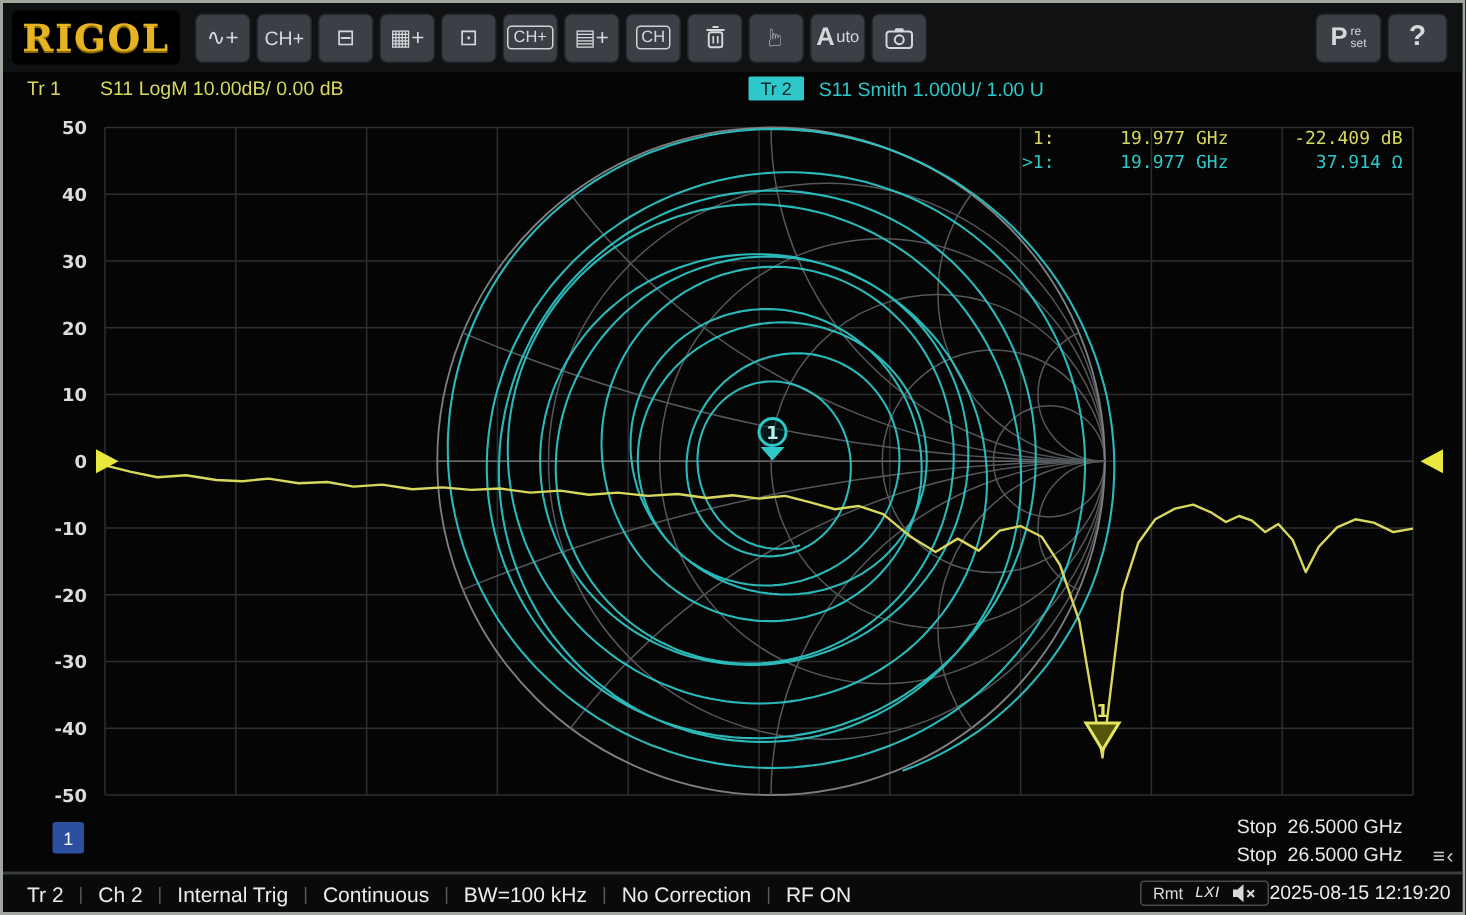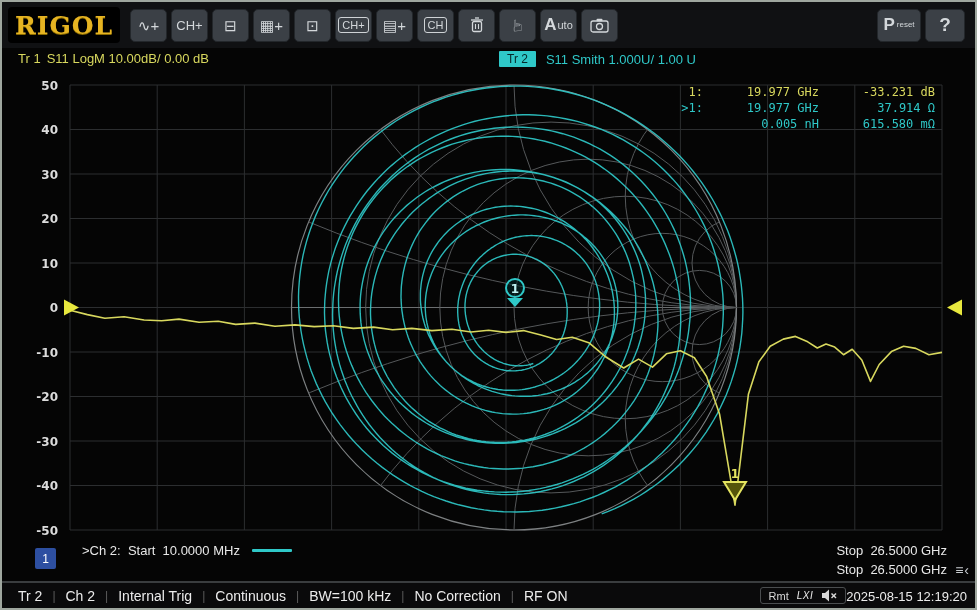--- a/index.html
+++ b/index.html
@@ -26,34 +26,34 @@
     border-radius: 5px; color: #d4d8db; display: flex; align-items: center;
     justify-content: center; margin-right: 4px; font-size: 14px; cursor: default;
     flex: none;
   }
   .tbtn .glyph { font-size: 15px; line-height: 1; }
   .tbtn .glyph.small { font-size: 13px; }
   .tbtn .boxed { border: 1px solid #cfd3d6; border-radius: 3px; padding: 1px 3px; font-size: 11px; }
   .tbtn .touch-glyph { display: inline-block; transform: rotate(-90deg); font-size: 16px; }
   .tbtn .abig, .pbig { font-size: 17px; font-weight: bold; }
   .tbtn .asmall { font-size: 11px; margin-left: 1px; }
-  .pstack { display: flex; font-size: 8px; line-height: 8px; margin-left: 2px; text-align: left; }
+  .pstack { display: flex; flex-direction: column; font-size: 8px; line-height: 8px; margin-left: 2px; text-align: left; }
   .tb-right { margin-left: auto; display: flex; }
   .tbtn.preset { min-width: 44px; }
   .tbtn.help { min-width: 40px; font-size: 19px; font-weight: bold; }
   
   .trace-headers { position: absolute; top: 49px; left: 0; right: 0; height: 22px; font-size: 13px; }
   .tr1 { position: absolute; left: 16px; color: #d8d85e; white-space: pre; }
   .tr2 { position: absolute; left: 497px; color: #2fc8c8; display: flex; align-items: center; }
   .tr2-badge {
     background: #2fc8c8; color: #06282a; padding: 1px 8px; margin-right: 10px;
     font-size: 12px; border-radius: 1px;
   }
   .tr1 b, .tr2 b { font-weight: normal; }
-  .tr1 .lbl { margin-right: 6px; }
+  .tr1 .lbl { margin-right: 26px; }
   
   .plot-svg { position: absolute; top: 72px; left: 0; }
   
   .marker-panel {
     position: absolute; top: 82px; right: 40px;
     font-family: "DejaVu Sans Mono", monospace; font-size: 12px; line-height: 16px;
   }
   .mrow { display: flex; justify-content: flex-end; white-space: pre; }
   .mrow span { display: inline-block; text-align: right; }
   .mrow .mlabel { width: 38px; }
@@ -66,36 +66,36 @@
   .ch-badge {
     position: absolute; left: 33px; top: 8px; width: 21px; height: 21px;
     background: #2d4fa1; color: #fff; display: flex; align-items: center;
     justify-content: center; font-size: 12px; border-radius: 2px;
   }
   .ch-rows { position: absolute; left: 80px; top: 1px; }
   .ch-row { height: 19px; display: flex; align-items: center; white-space: pre; }
   .swatch { display: inline-block; width: 40px; height: 3px; margin-left: 12px; border-radius: 1px; }
   .swatch.yellow { background: #d8d85e; }
   .swatch.cyan   { background: #2fc8c8; }
-  .stops { position: absolute; right: 28px; top: 1px; text-align: right; }
+  .stops { position: absolute; right: 40px; top: 1px; text-align: right; }
   .stops div { height: 19px; line-height: 19px; white-space: pre; }
   .collapse-icon {
     position: absolute; right: 6px; top: 22px; color: #c8ccd0; font-size: 14px;
     display: flex; align-items: center; gap: 1px;
   }
   
   .status-bar {
     position: absolute; left: 0; right: 0; bottom: 0; height: 27px;
     background: #0a0a0b; border-top: 2px solid #3a3d3f;
     display: flex; align-items: center; padding: 0 8px 0 16px;
     color: #ececec; font-size: 14px;
   }
   .status-items { display: flex; align-items: center; }
   .status-items .sep { color: #5c5c5c; margin: 0 10px; font-size: 12px; }
-  .sb-right { margin-left: auto; display: flex; align-items: flex-end; }
+  .sb-right { margin-left: auto; display: flex; align-items: flex-start; }
   .rmt-box {
     border: 1px solid #4a4d4f; border-radius: 3px; padding: 1px 8px;
     display: flex; align-items: center; gap: 8px;
   }
   .rmt { font-size: 11px; color: #d8d8d8; }
   .lxi { font-style: italic; font-weight: normal; font-size: 10px; letter-spacing: .5px; }
   .datetime { margin-left: 0; font-size: 13px; }
 </style>
 </head>
 <body>
@@ -249,40 +249,32 @@
         <text x="56" y="371.5" text-anchor="end" fill="#dcdcdc" font-size="12" font-weight="bold" font-family="DejaVu Sans, sans-serif">-30</text>
         <text x="56" y="416" text-anchor="end" fill="#dcdcdc" font-size="12" font-weight="bold" font-family="DejaVu Sans, sans-serif">-40</text>
         <text x="56" y="460.5" text-anchor="end" fill="#dcdcdc" font-size="12" font-weight="bold" font-family="DejaVu Sans, sans-serif">-50</text>
       </g>
     </svg>
 
   <div class="marker-panel">
     <div class="mrow yellow">
       <span class="mlabel">1:</span>
       <span class="mfreq">19.977 GHz</span>
-      <span class="mval">-33.231 dB</span>
+      <span class="mval">-22.409 dB</span>
     </div>
     <div class="mrow cyan">
       <span class="mlabel">&gt;1:</span>
       <span class="mfreq">19.977 GHz</span>
       <span class="mval">37.914 Ω</span>
     </div>
-    <div class="mrow cyan">
-      <span class="mlabel"></span>
-      <span class="mfreq">0.005 nH</span>
-      <span class="mval">615.580 mΩ</span>
-    </div>
   </div>
 
   <div class="channel-panel">
     <div class="ch-badge">1</div>
     <div class="ch-rows">
-      <div class="ch-row">
-        <span>&gt;Ch 2:  Start  10.0000 MHz</span><span class="swatch cyan"></span>
-      </div>
     </div>
     <div class="stops">
       <div>Stop  26.5000 GHz</div>
       <div>Stop  26.5000 GHz</div>
     </div>
     <div class="collapse-icon">
       <span>≡</span>
         <span>‹</span>
     </div>
   </div>

